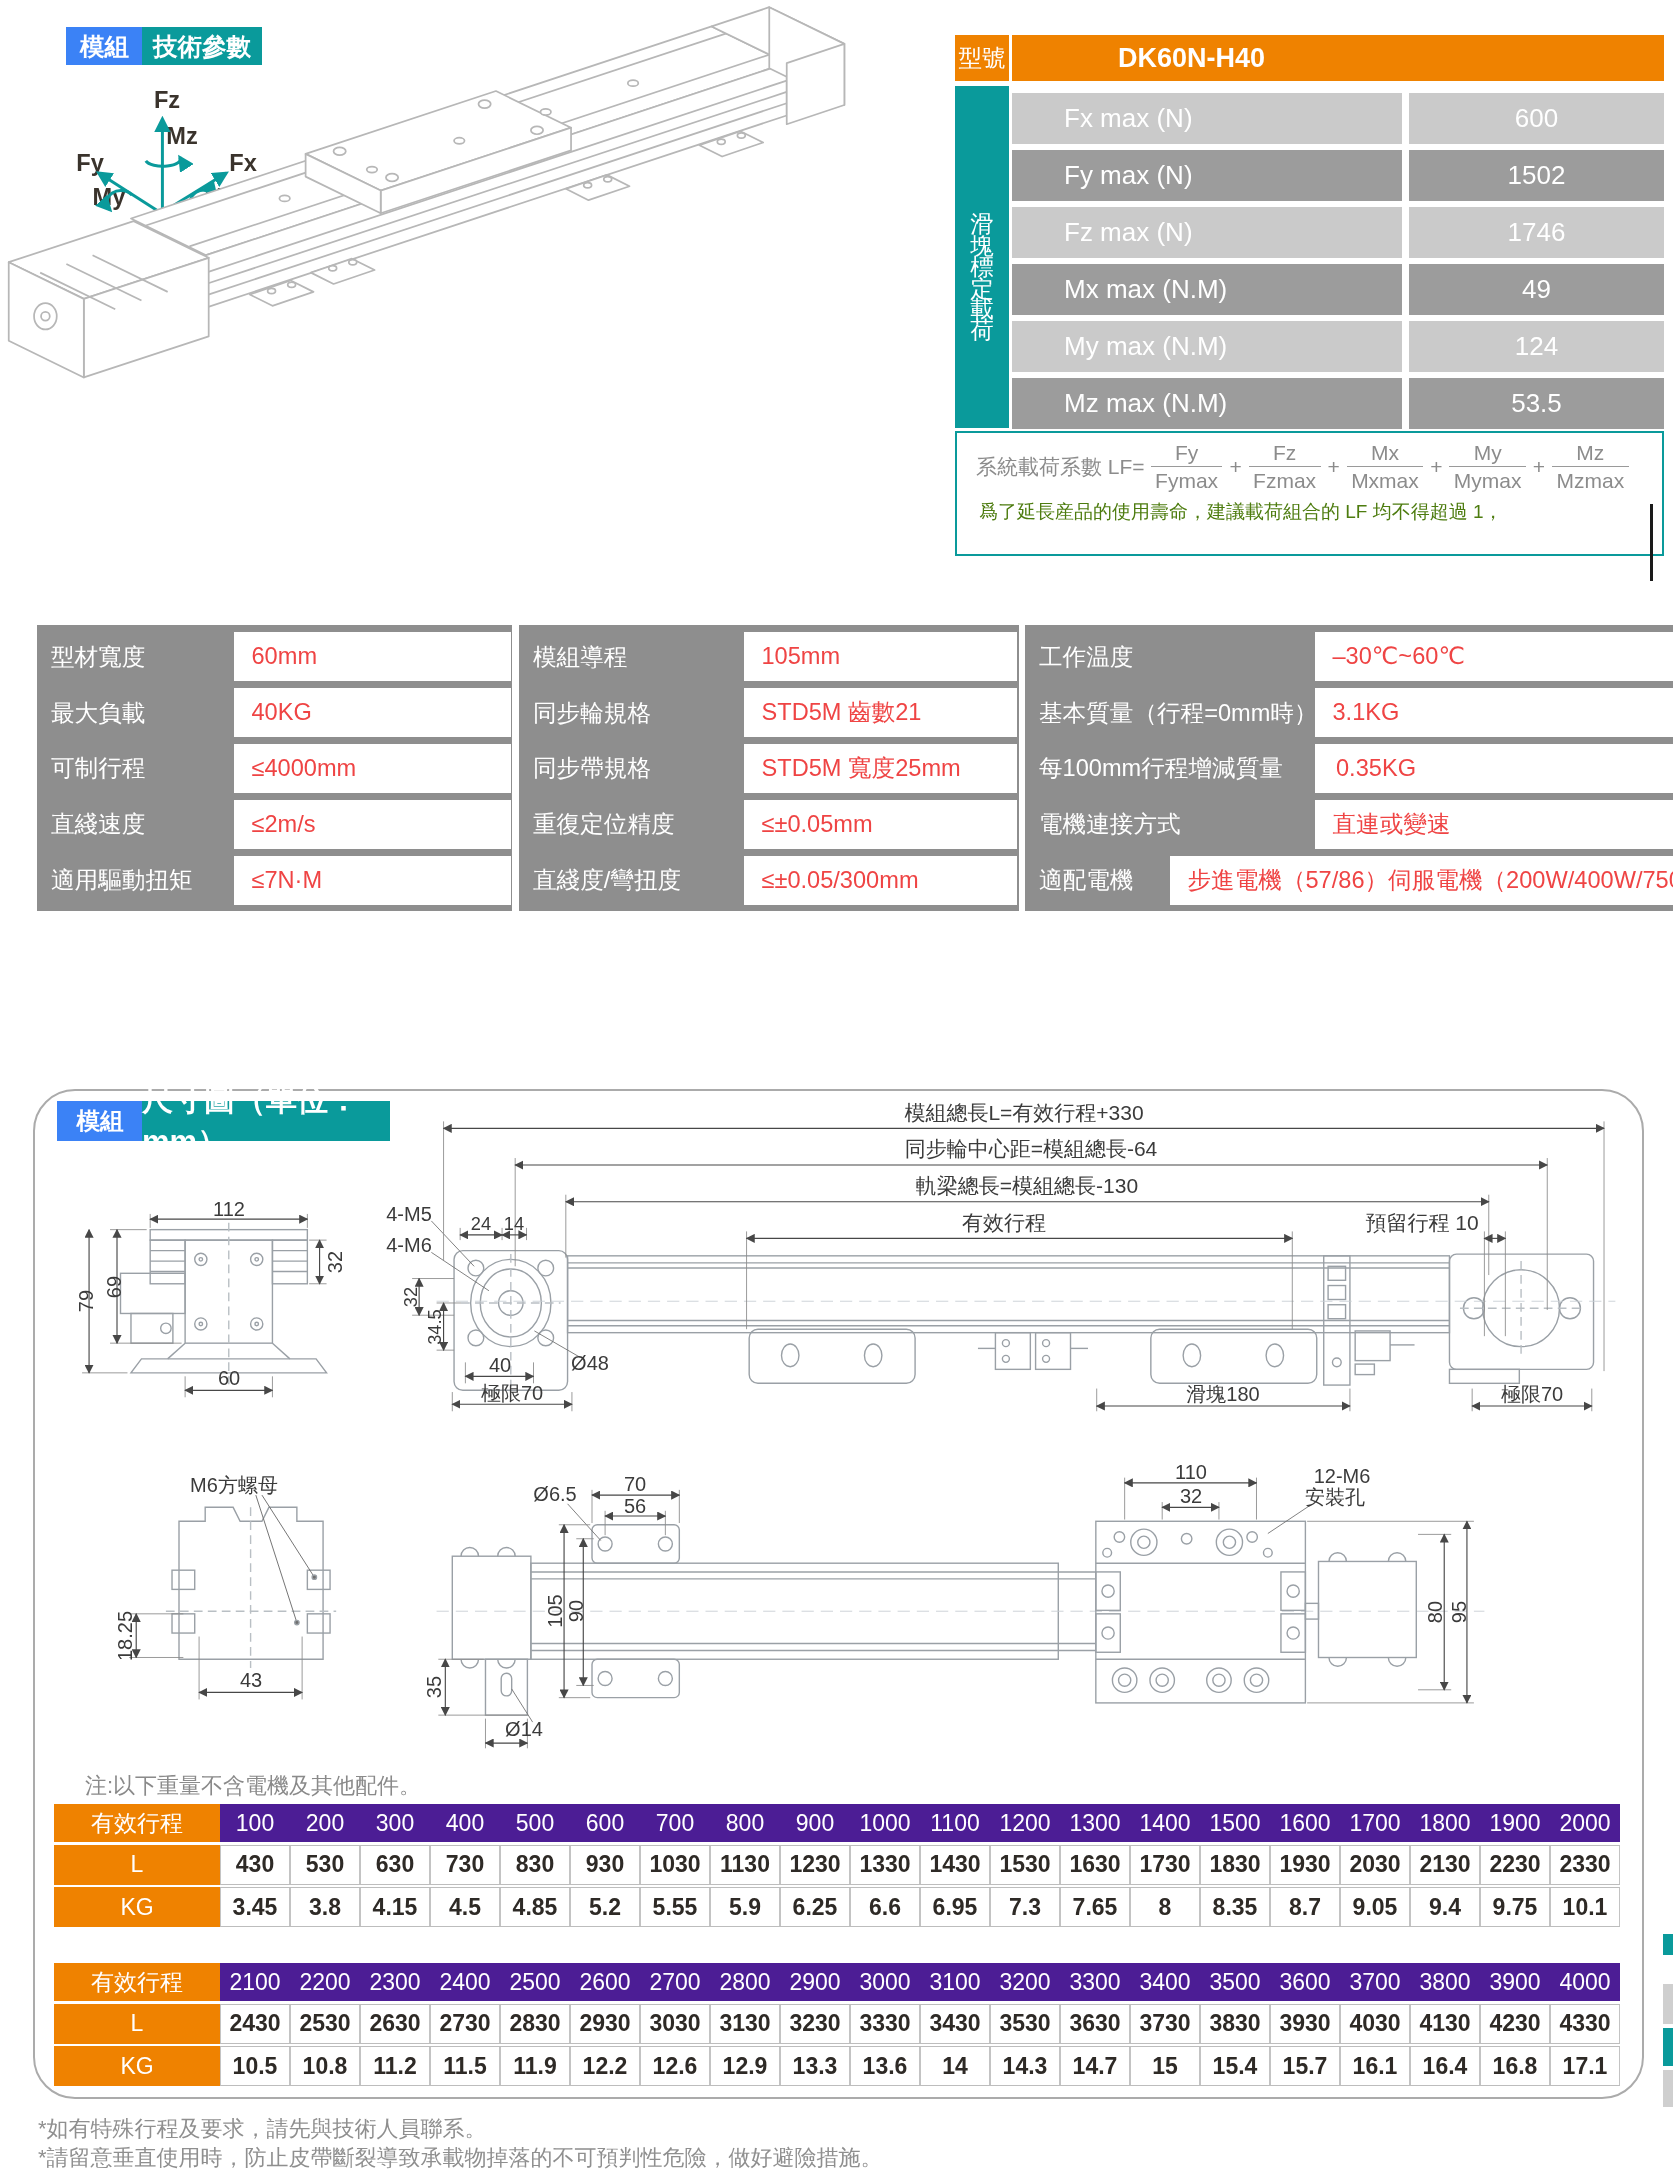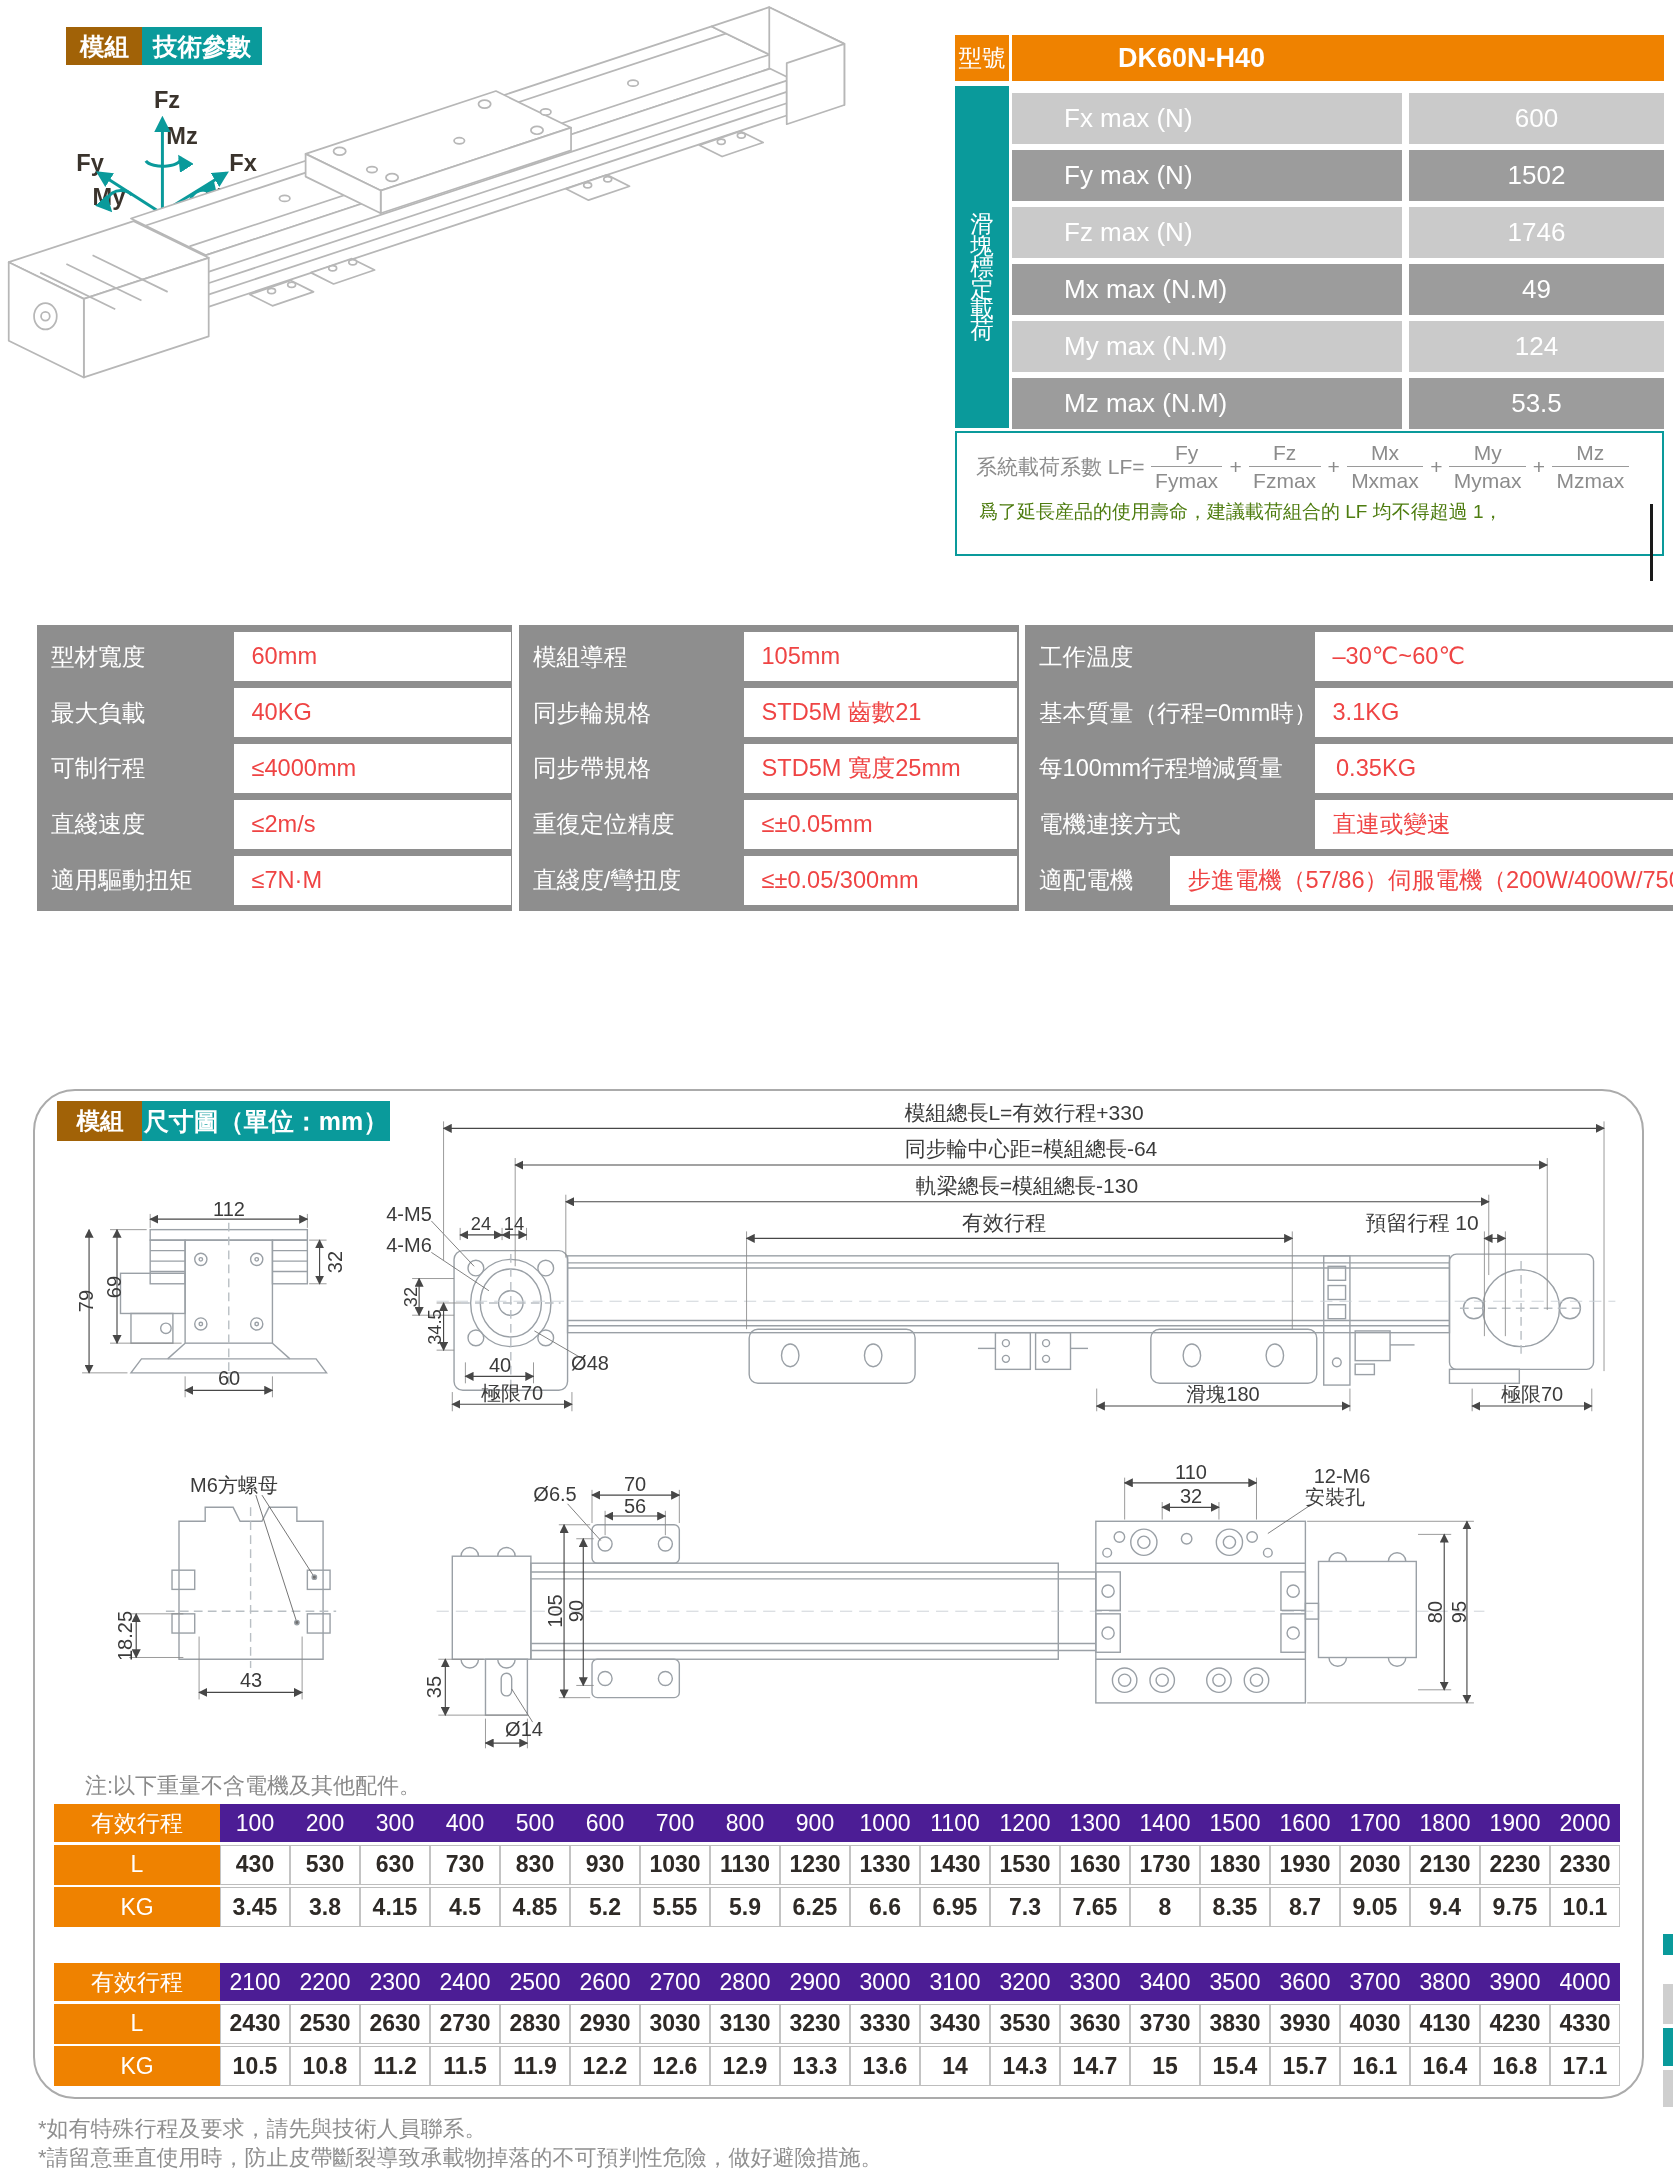--- a/index.html
+++ b/index.html
@@ -4,21 +4,21 @@
 <style>
   html,body{margin:0;padding:0;background:#ffffff;}
   .page{position:relative;width:1673px;height:2179px;background:#fff;overflow:hidden;
         font-family:"Liberation Sans","DejaVu Sans",sans-serif;}
   .abs{position:absolute;}
   svg{display:block;}
 
   
   .badge{position:absolute;display:flex;align-items:center;justify-content:center;
          color:#fff;font-weight:700;}
-  .badge.orange{background:#a16207;}
+  .badge.orange{background:#3b82f6;}
   .badge.teal{background:#0a9a9b;}
 
   
   .hdr-cell{position:absolute;background:#ef8200;color:#fff;display:flex;align-items:center;}
   .side-cell{position:absolute;background:#0a9a9b;color:#fff;writing-mode:vertical-rl;
              text-orientation:upright;letter-spacing:21px;font-size:23.6px;
              display:flex;align-items:center;justify-content:center;}
   #load-rows{position:absolute;left:1012px;top:93px;width:652px;}
   .load-row{display:flex;height:51px;margin-bottom:6.1px;}
   .load-label{width:338px;padding-left:52px;display:flex;align-items:center;color:#fff;font-size:26px;}
@@ -491,21 +491,21 @@
       <div class="spec-label" style="left: 51px; top: 854px;">適用驅動扭矩</div>
       <div class="spec-value" style="left: 234px; top: 856px; width: 259px;">≤7N·M</div>
       <div class="spec-label" style="left: 533px; top: 854px;">直綫度/彎扭度</div>
       <div class="spec-value" style="left: 744px; top: 856px; width: 255px;">≤±0.05/300mm</div>
       <div class="spec-label" style="left: 1039px; top: 854px;">適配電機</div>
       <div class="spec-value" style="left: 1170px; top: 856px; width: 486px;">步進電機（57/86）伺服電機（200W/400W/750W</div>
     </div>
 
   <div class="dim-border"></div>
   <div class="badge orange" style="left:57px;top:1101px;width:86px;height:40px;font-size:23.6px;z-index:2;">模組</div>
-  <div class="badge teal" style="left:142px;top:1101px;width:248px;height:40px;font-size:25px;z-index:2;">尺寸圖（單位：mm）</div>
+  <div class="badge teal" style="left:142px;top:1101px;width:248px;height:40px;font-size:31px;z-index:2;">尺寸圖（單位：mm）</div>
 
   <span class="dim" style="left:229px;top:1209px;">112</span>
   <span class="dim rot" style="left:335px;top:1262px;">32</span>
   <span class="dim rot" style="left:114px;top:1287px;">69</span>
   <span class="dim rot" style="left:86px;top:1301px;">79</span>
   <span class="dim" style="left:229px;top:1378px;">60</span>
   <span class="dim" style="left:409px;top:1214px;">4-M5</span>
   <span class="dim" style="left:409px;top:1245px;">4-M6</span>
   <span class="dim chain" style="left:1024px;top:1113px;">模組總長L=有效行程+330</span>
   <span class="dim chain" style="left:1031px;top:1149px;">同步輪中心距=模組總長-64</span>

